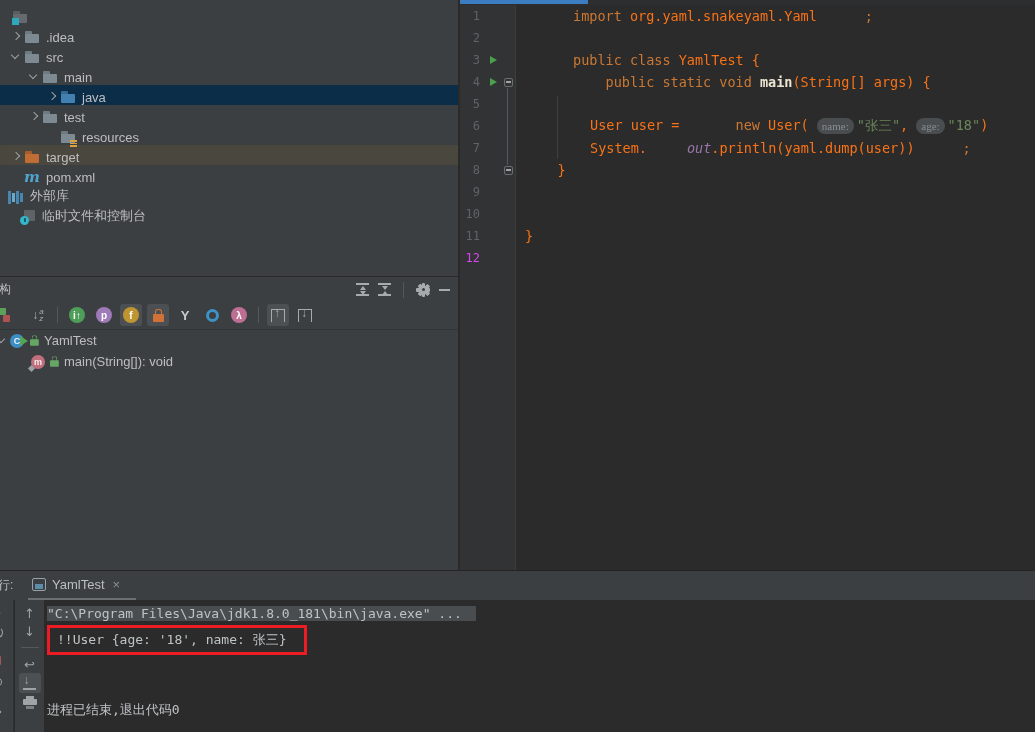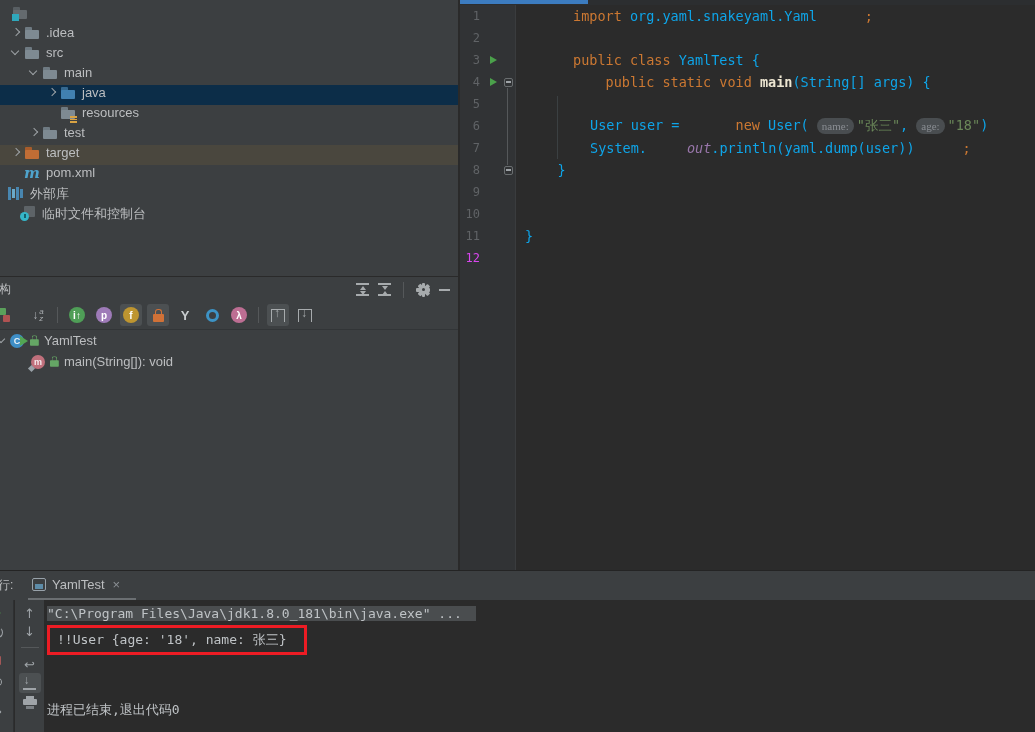--- a/index.html
+++ b/index.html
@@ -2,21 +2,21 @@
 <html><head>
 <meta charset="utf-8">
 <style>
   html,body{margin:0;padding:0;background:#1e1f22;}
   *{box-sizing:border-box;}
   .app{position:relative;width:1035px;height:732px;overflow:hidden;background:#2B2B2B;
        font-family:"Liberation Sans",sans-serif;-webkit-font-smoothing:antialiased;}
   
   .leftcol{position:absolute;left:0;top:0;width:460px;height:570px;background:#3C3F41;border-right:2px solid #2A2A2A;overflow:hidden;}
   .project-panel{position:absolute;left:0;top:0;width:100%;height:277px;overflow:hidden;border-bottom:1px solid #2A2A2A;}
-  .trow{height:20px;display:flex;align-items:flex-start;font-size:13px;color:#BCBEC0;white-space:nowrap;}
+  .trow{height:20px;display:flex;align-items:flex-end;font-size:13px;color:#BCBEC0;white-space:nowrap;}
   .trow.selected{background:#0C2D48;}
   .trow.excluded{background:#4A473E;}
   .trow .label{margin-left:1px;}
   .trow .rootname{font-weight:bold;color:#D6D9DC;}
   .trow .rootpath{color:#6E7377;margin-left:9px;}
   .chev{width:16px;height:16px;position:relative;flex:0 0 16px;}
   .chev i{position:absolute;left:5px;top:4px;width:6px;height:6px;border-right:1.6px solid #9DA2A6;border-bottom:1.6px solid #9DA2A6;}
   .chev.right i{transform:rotate(-45deg);}
   .chev.down i{transform:rotate(45deg);left:4px;top:3px;}
   .ic{display:inline-flex;position:relative;width:16px;height:16px;flex:0 0 16px;margin-right:5px;align-items:center;justify-content:center;}
@@ -90,21 +90,21 @@
   .lines{position:absolute;left:0;top:5px;width:100%;}
   .cline{display:flex;height:22px;align-items:center;}
   .cline .ln{flex:0 0 26px;width:26px;text-align:right;padding-right:6px;font-family:"DejaVu Sans Mono",monospace;font-size:12px;color:#606366;}
   .cline .ln.cur{color:#d946ef;}
   .cline .runcol{flex:0 0 14px;width:14px;display:flex;justify-content:center;}
   .cline .foldcol{flex:0 0 16px;width:16px;display:flex;justify-content:center;}
   .runtri{width:0;height:0;border-top:4.5px solid transparent;border-bottom:4.5px solid transparent;border-left:7.5px solid #4BA14B;}
   .foldsq{width:9px;height:9px;border:1px solid #6A6E70;border-radius:2px;background:#313335;display:flex;align-items:center;justify-content:center;}
   .foldsq i{width:5px;height:1.2px;background:#9FA4A8;}
   .ctext{white-space:pre;font-family:"DejaVu Sans Mono",monospace;font-size:13.5px;padding-left:9px;color:#A9B7C6;}
-  .tok-kw{color:#CC7832;margin-left:48px;} .tok-pl{color:#0ea5e9;} .tok-str{color:#6A8759;}
+  .tok-kw{color:#CC7832;margin-left:48px;} .tok-pl{color:#f97316;} .tok-str{color:#6A8759;}
   .tok-fld{color:#9876AA;font-style:italic;margin-left:40px;} .tok-decl{color:#EDE6D2;font-weight:bold;}
   .tok-hint{background:#494D50;color:#8A8E93;border-radius:8px;padding:2px 5px;font-size:11px;
             font-family:Liberation Serif, serif;margin:0 3px 0 0;}
   .fold-connector{position:absolute;left:47px;top:88px;width:1px;height:77px;background:#55585A;}
   .indent-guide{position:absolute;left:97px;top:96px;width:1px;height:63px;background:#3B4042;}
   
   .run-panel{position:absolute;left:0;top:570px;width:1035px;height:162px;background:#2B2B2B;border-top:1px solid #242424;}
   .run-header{position:relative;height:29px;background:#3C3F41;overflow:hidden;display:flex;align-items:center;}
   .run-label{font-size:12px;color:#BCBEC0;margin-left:-14px;flex:0 0 auto;}
   .run-tab{position:absolute;left:32px;top:0;height:27px;display:flex;align-items:center;gap:6px;}
@@ -192,42 +192,42 @@
           <div class="trow selected" style="padding-left:44px">
             <span class="chev right">
               <i></i>
             </span>
             <span class="ic folder src">
               <i class="tab"></i>
               <i class="body"></i>
             </span>
             <span class="label">java</span>
           </div>
+          <div class="trow" style="padding-left:26px">
+            <span class="chev right">
+              <i></i>
+            </span>
+            <span class="ic folder">
+              <i class="tab"></i>
+              <i class="body"></i>
+            </span>
+            <span class="label">test</span>
+          </div>
           <div class="trow" style="padding-left:44px">
             <span class="chev none"></span>
             <span class="ic folder">
               <i class="tab"></i>
               <i class="body"></i>
               <span class="rbars">
                 <i></i>
                 <i></i>
                 <i></i>
               </span>
             </span>
             <span class="label">resources</span>
-          </div>
-          <div class="trow" style="padding-left:26px">
-            <span class="chev right">
-              <i></i>
-            </span>
-            <span class="ic folder">
-              <i class="tab"></i>
-              <i class="body"></i>
-            </span>
-            <span class="label">test</span>
           </div>
           <div class="trow excluded" style="padding-left:8px">
             <span class="chev right">
               <i></i>
             </span>
             <span class="ic folder exc">
               <i class="tab"></i>
               <i class="body"></i>
             </span>
             <span class="label">target</span>

